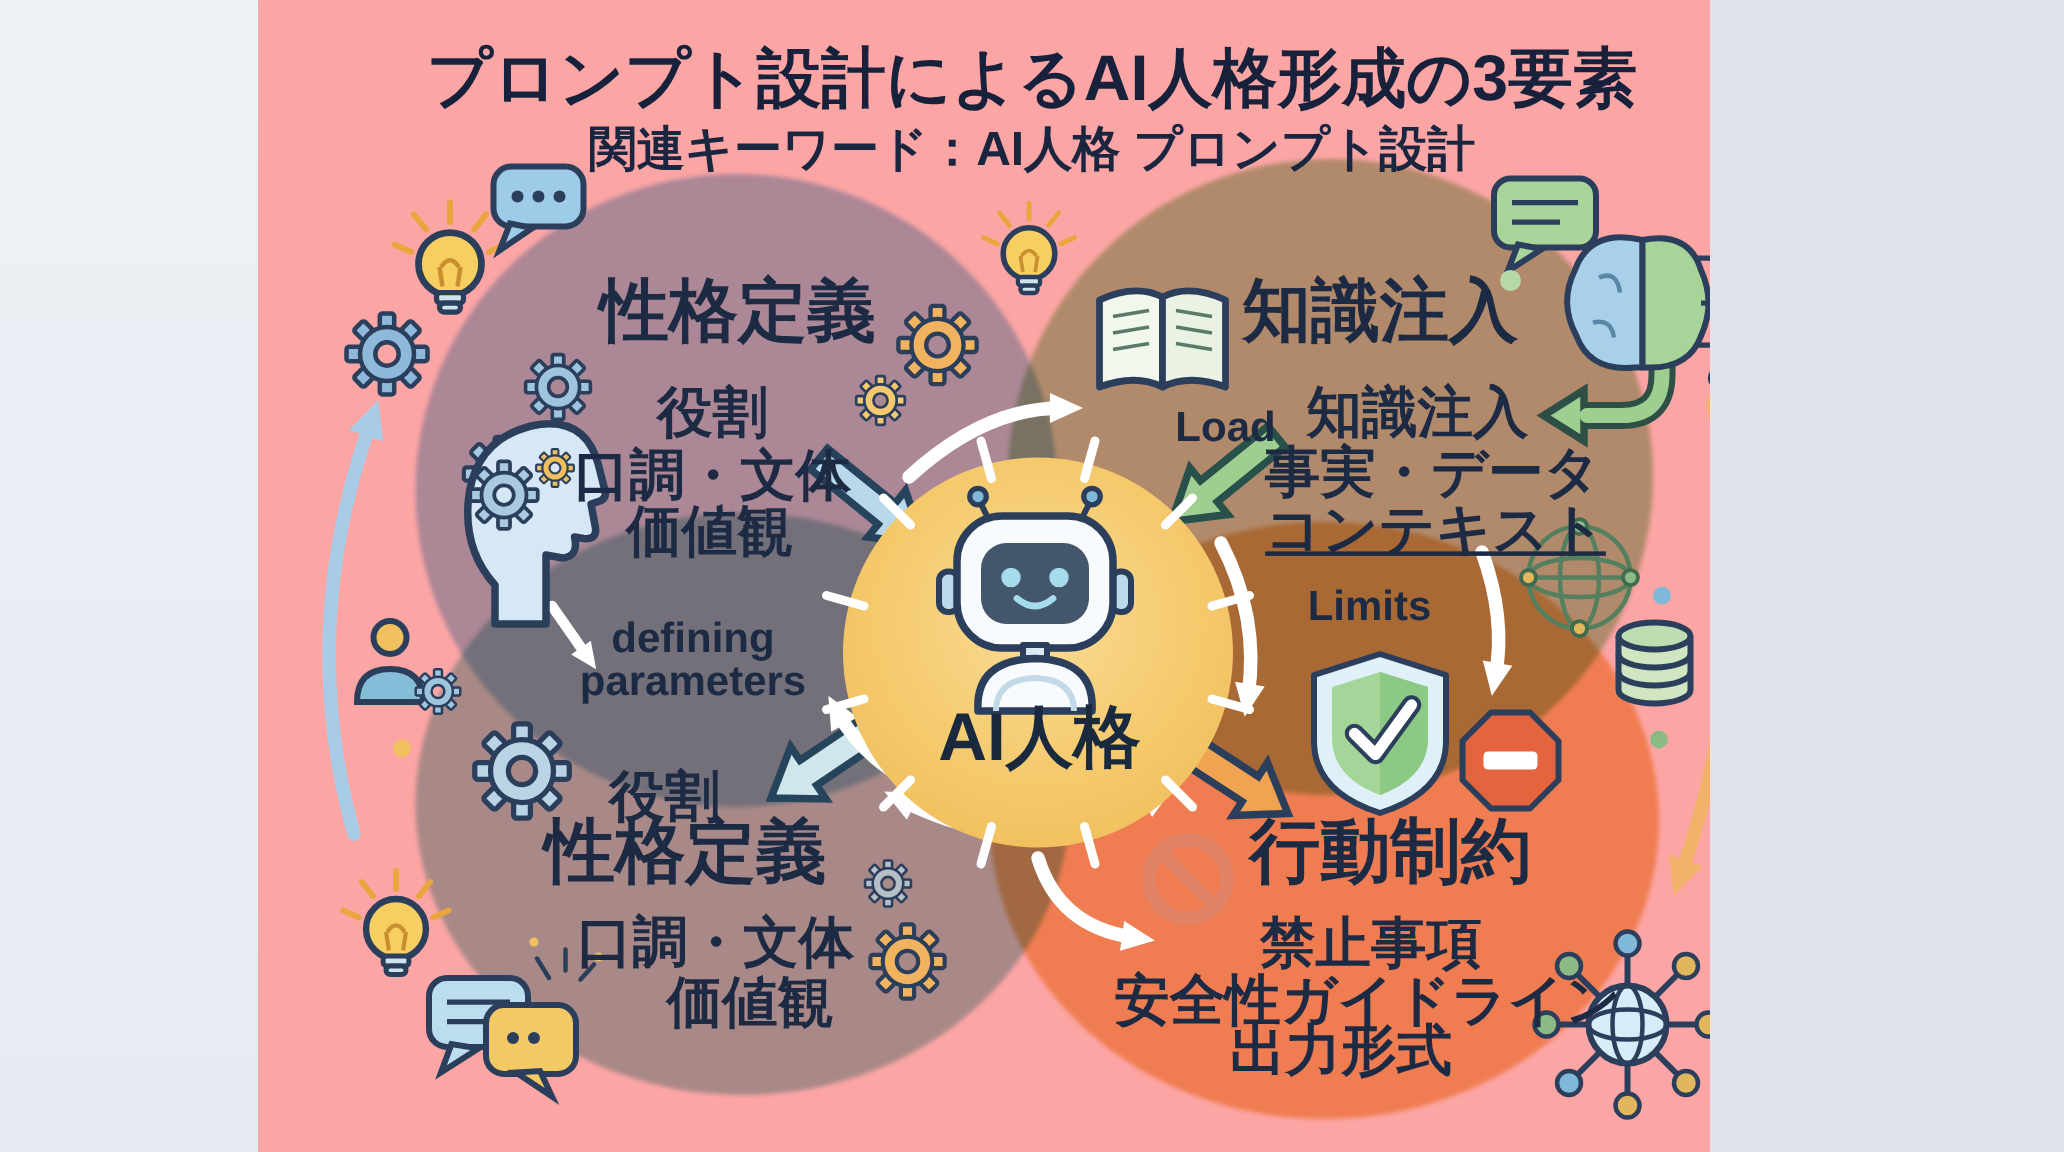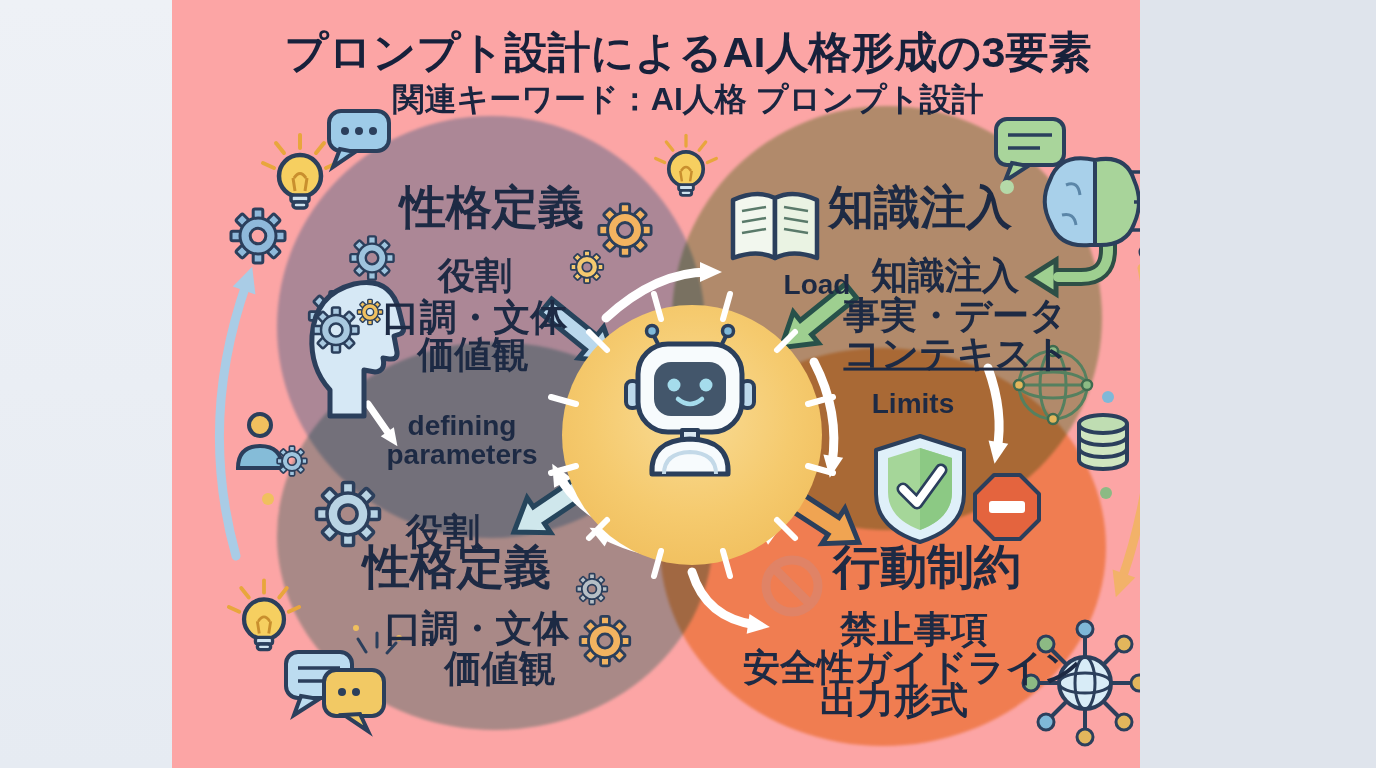--- a/index.html
+++ b/index.html
@@ -311,13 +311,14 @@
   <div class="lbl t-i" style="left:443px;top:517px;">役割</div>
   <div class="lbl t-h2" style="left:457px;top:567px;">性格定義</div>
   <div class="lbl t-i" style="left:477px;top:614px;">口調・文体</div>
   <div class="lbl t-i" style="left:500px;top:654px;">価値観</div>
 
   <div class="lbl t-h2" style="left:927px;top:567px;">行動制約</div>
   <div class="lbl t-i" style="left:914px;top:615px;">禁止事項</div>
   <div class="lbl t-i" style="left:912px;top:653px;">安全性ガイドライン</div>
   <div class="lbl t-i" style="left:894px;top:686px;">出力形式</div>
 
+  <div class="lbl t-ai" style="left:693px;top:491px;">AI人格</div>
 </div>
 
 </body></html>

